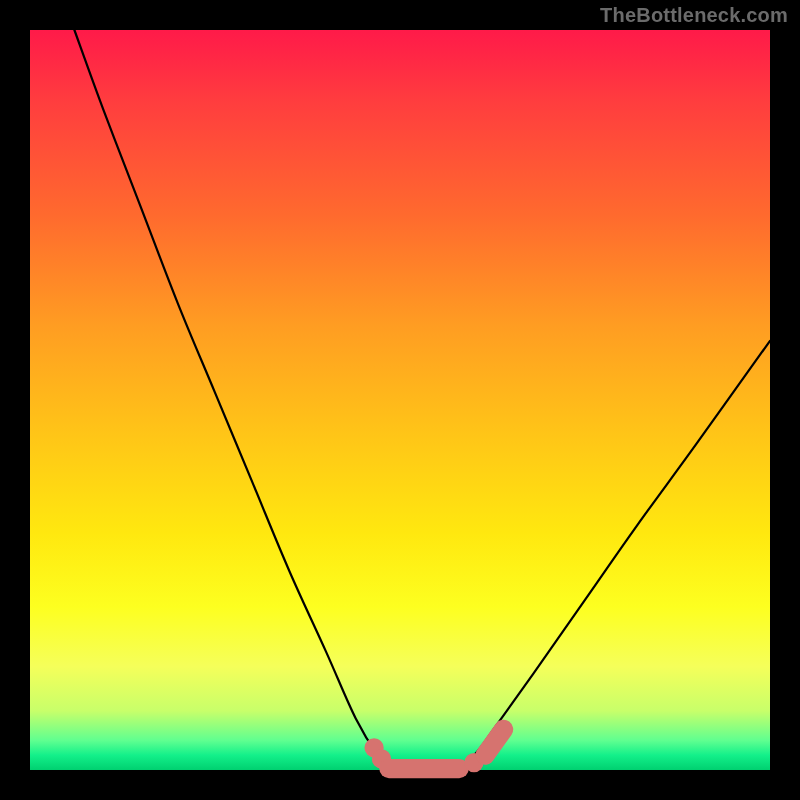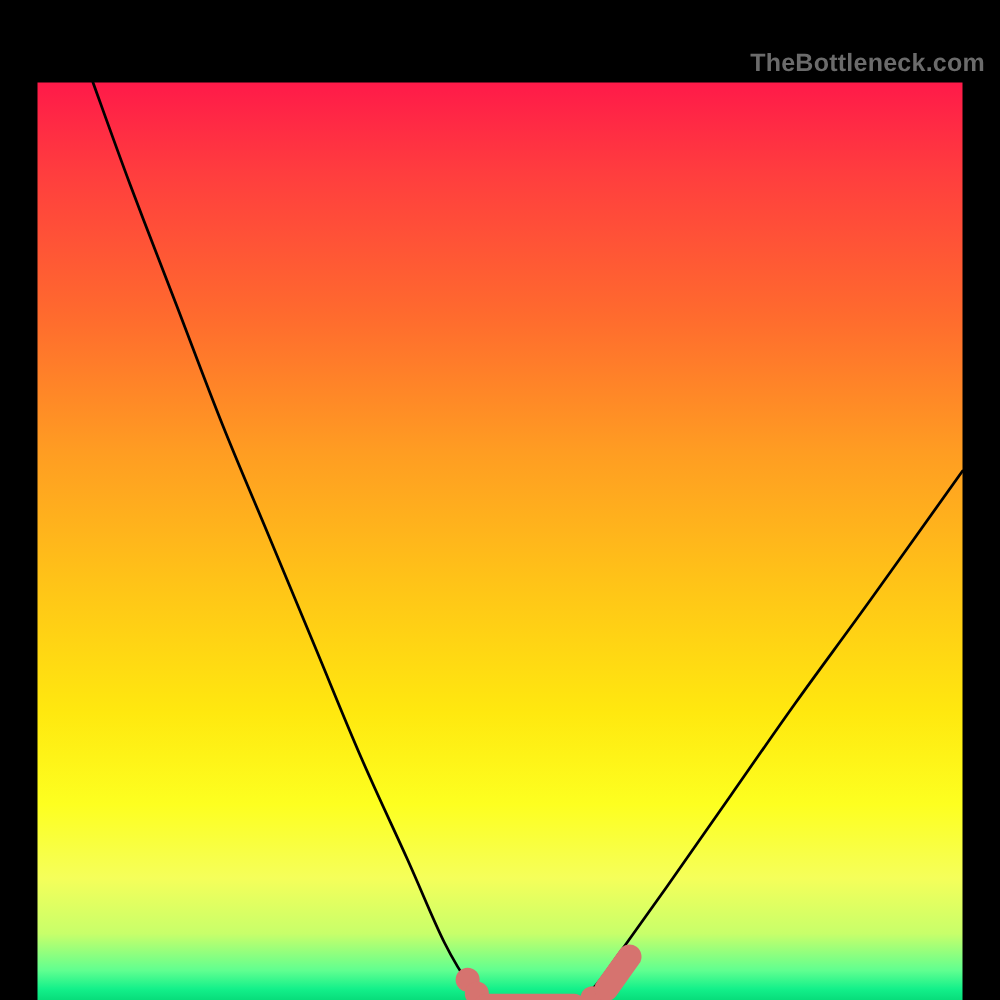--- a/index.html
+++ b/index.html
@@ -10,21 +10,20 @@
     background: #000;
     overflow: hidden;
   }
   .frame {
     position: absolute;
     left: 0;
     top: 0;
     width: 800px;
     height: 680px;
     background: #000;
-    margin-top: 36px;
   }
   .plot-area {
     position: absolute;
     left: 30px;
     top: 30px;
     width: 740px;
     height: 740px;
     
     background: linear-gradient(
       to bottom,

